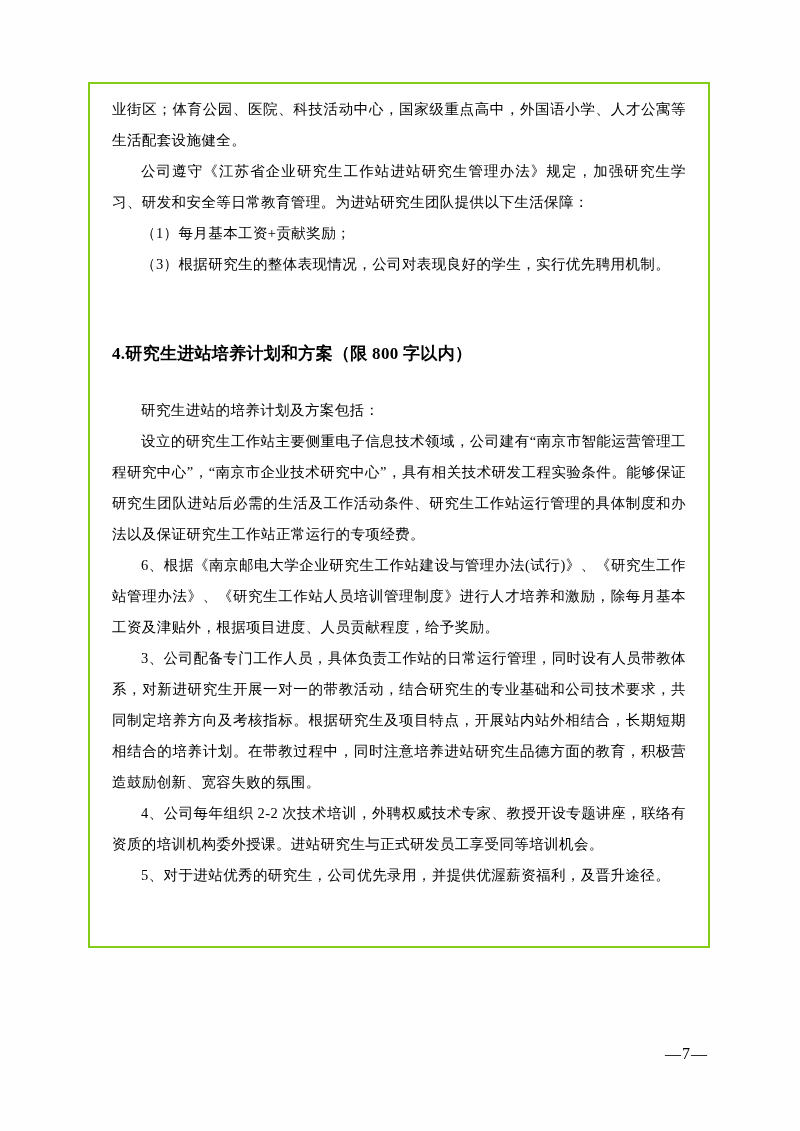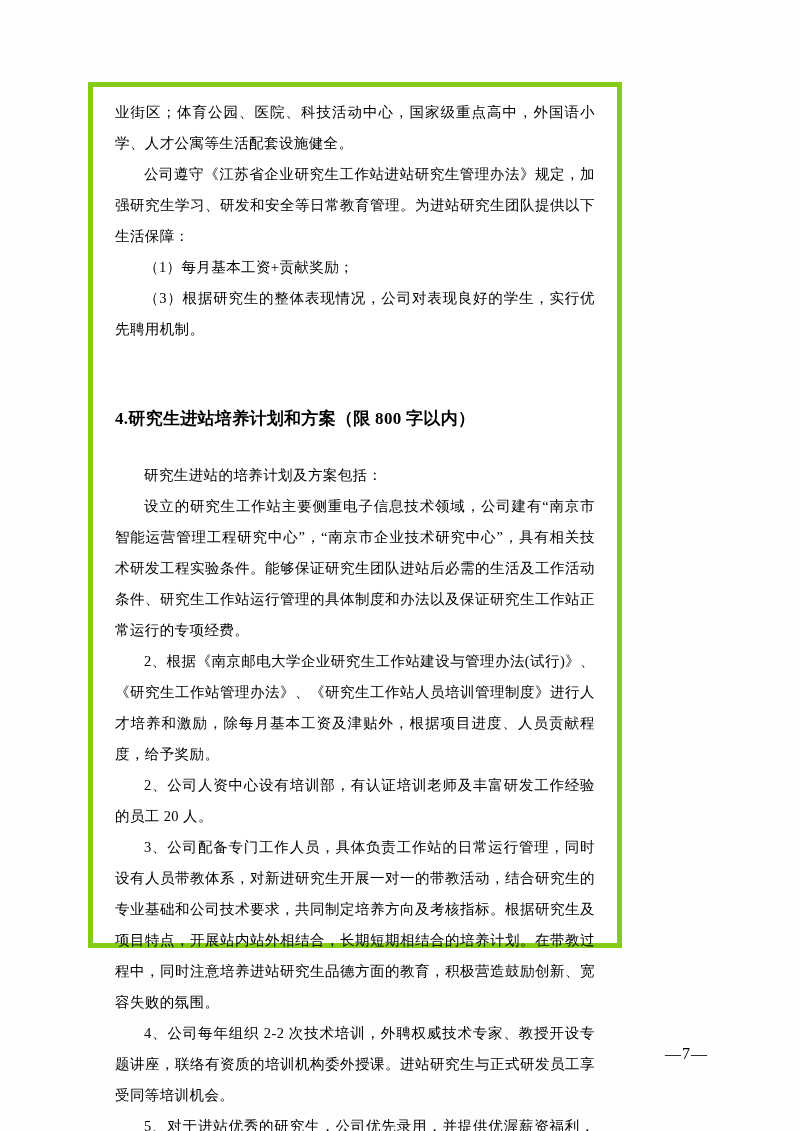--- a/index.html
+++ b/index.html
@@ -20,23 +20,23 @@
     left: 0; top: 0;
     width: 800px;
     height: 1131px;
     background: #fefefe;
   }
   
   .doc-frame {
     position: absolute;
     left: 88px;
     top: 82px;
-    width: 534px;
+    width: 622px;
     height: 866px;
-    border: 5px solid #84cc16;
+    border: 2px solid #84cc16;
     box-sizing: border-box;
     background: #ffffff;
   }
   .doc-inner {
     padding: 10px 22px 10px 22px;
     box-sizing: border-box;
     height: 100%;
   }
   p.body-text {
     margin: 0;
@@ -87,22 +87,21 @@
       <p class="body-text indent2">（3）根据研究生的整体表现情况，公司对表现良好的学生，实行优先聘用机制。</p>
 
       <div class="gap-lg"></div>
 
       <p class="heading">4.研究生进站培养计划和方案（限 800 字以内）</p>
 
       <div class="gap-md"></div>
 
       <p class="body-text indent2">研究生进站的培养计划及方案包括：</p>
       <p class="body-text indent2">设立的研究生工作站主要侧重电子信息技术领域，公司建有“南京市智能运营管理工程研究中心”，“南京市企业技术研究中心”，具有相关技术研发工程实验条件。能够保证研究生团队进站后必需的生活及工作活动条件、研究生工作站运行管理的具体制度和办法以及保证研究生工作站正常运行的专项经费。</p>
-      <p class="body-text indent2">2、根据《南京邮电大学企业研究生工作站建设与管理办法(试行)》、《研究生工作站管理办法》、《研究生工作站人员培训管理制度》进行人才培养和激励，除每月基本工资及津贴外，根据项目进度、人员贡献程度，给予奖励。</p>
-      <p class="body-text indent2">2、公司人资中心设有培训部，有认证培训老师及丰富研发工作经验的员工 20 人。</p>
+      <p class="body-text indent2">6、根据《南京邮电大学企业研究生工作站建设与管理办法(试行)》、《研究生工作站管理办法》、《研究生工作站人员培训管理制度》进行人才培养和激励，除每月基本工资及津贴外，根据项目进度、人员贡献程度，给予奖励。</p>
       <p class="body-text indent2">3、公司配备专门工作人员，具体负责工作站的日常运行管理，同时设有人员带教体系，对新进研究生开展一对一的带教活动，结合研究生的专业基础和公司技术要求，共同制定培养方向及考核指标。根据研究生及项目特点，开展站内站外相结合，长期短期相结合的培养计划。在带教过程中，同时注意培养进站研究生品德方面的教育，积极营造鼓励创新、宽容失败的氛围。</p>
       <p class="body-text indent2">4、公司每年组织 2-2 次技术培训，外聘权威技术专家、教授开设专题讲座，联络有资质的培训机构委外授课。进站研究生与正式研发员工享受同等培训机会。</p>
       <p class="body-text indent2">5、对于进站优秀的研究生，公司优先录用，并提供优渥薪资福利，及晋升途径。</p>
 
     </div>
   </div>
 
   <div class="page-number">—7—</div>
 
 </div>

